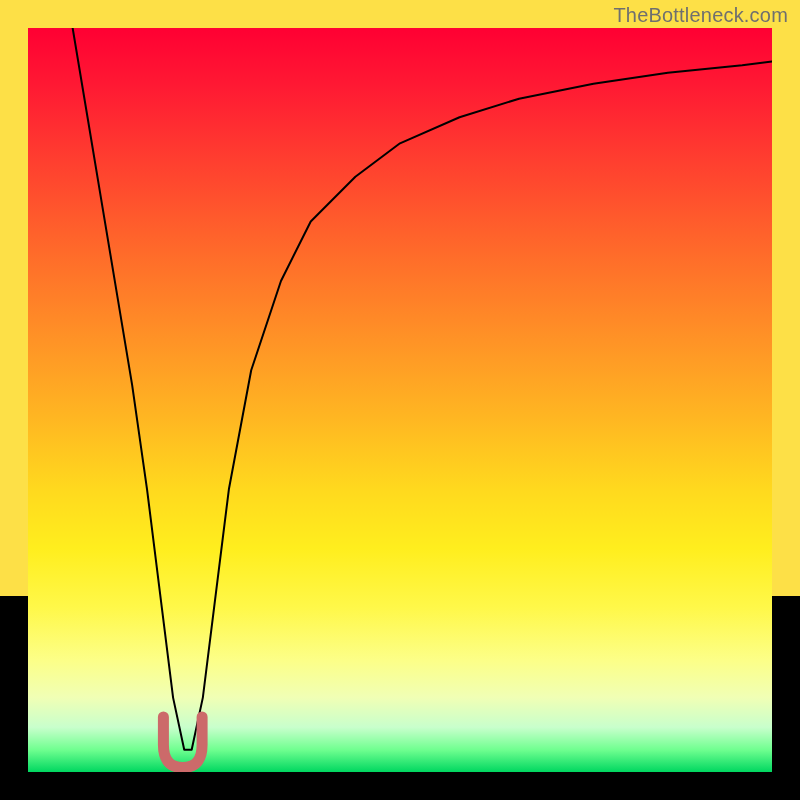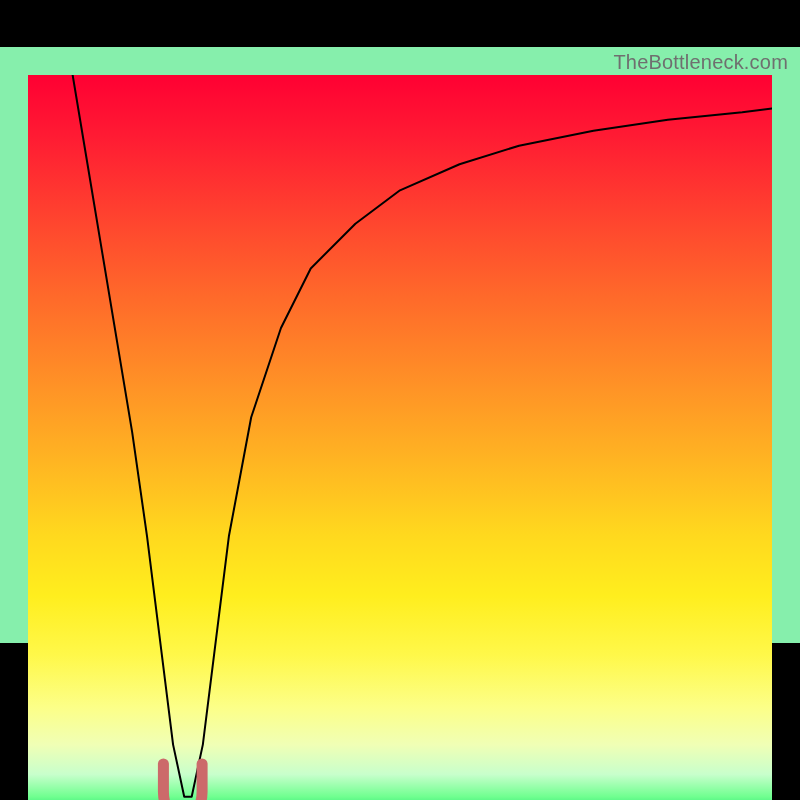--- a/index.html
+++ b/index.html
@@ -9,22 +9,21 @@
     height: 800px;
     overflow: hidden;
     background: #000;
     font-family: Arial, Helvetica, sans-serif;
   }
   .frame {
     position: absolute;
     top: 0; left: 0;
     width: 800px;
     height: 596px;
-    background: #86efac;
-    margin-top: 47px;
+    background: #fde047;
   }
   .plot {
     position: absolute;
     top: 28px;
     left: 28px;
     width: 744px;
     height: 744px;
     overflow: hidden;
   }
   .gradient {

